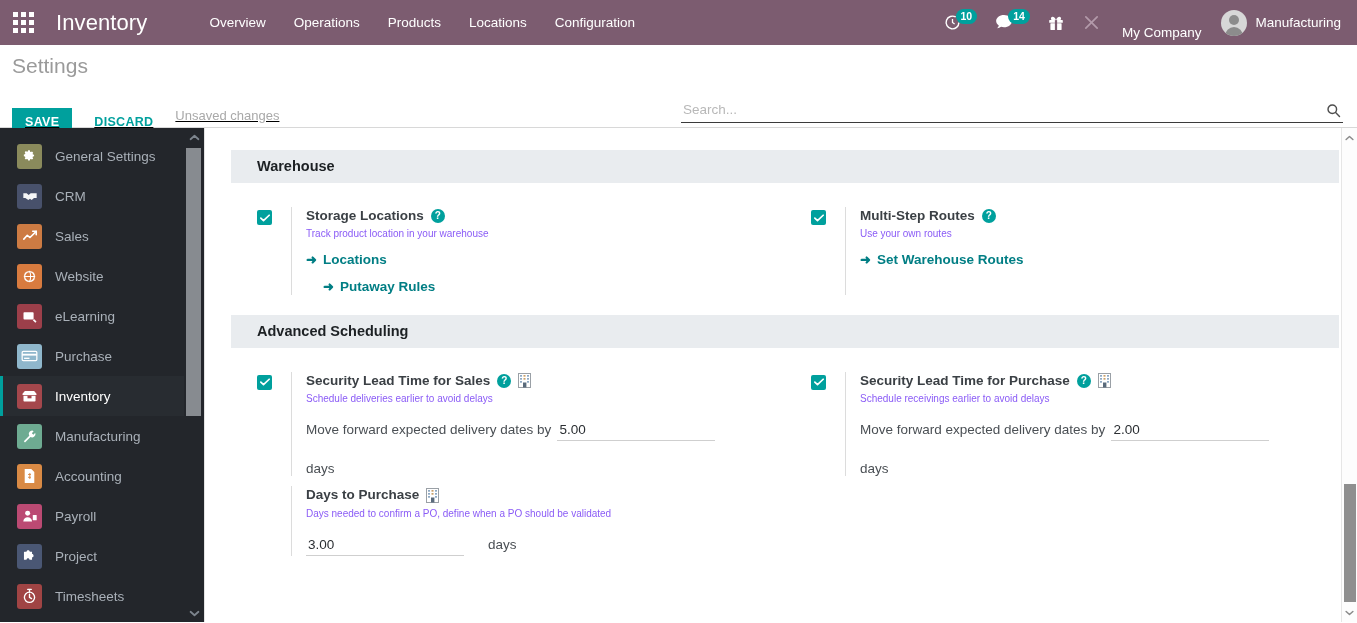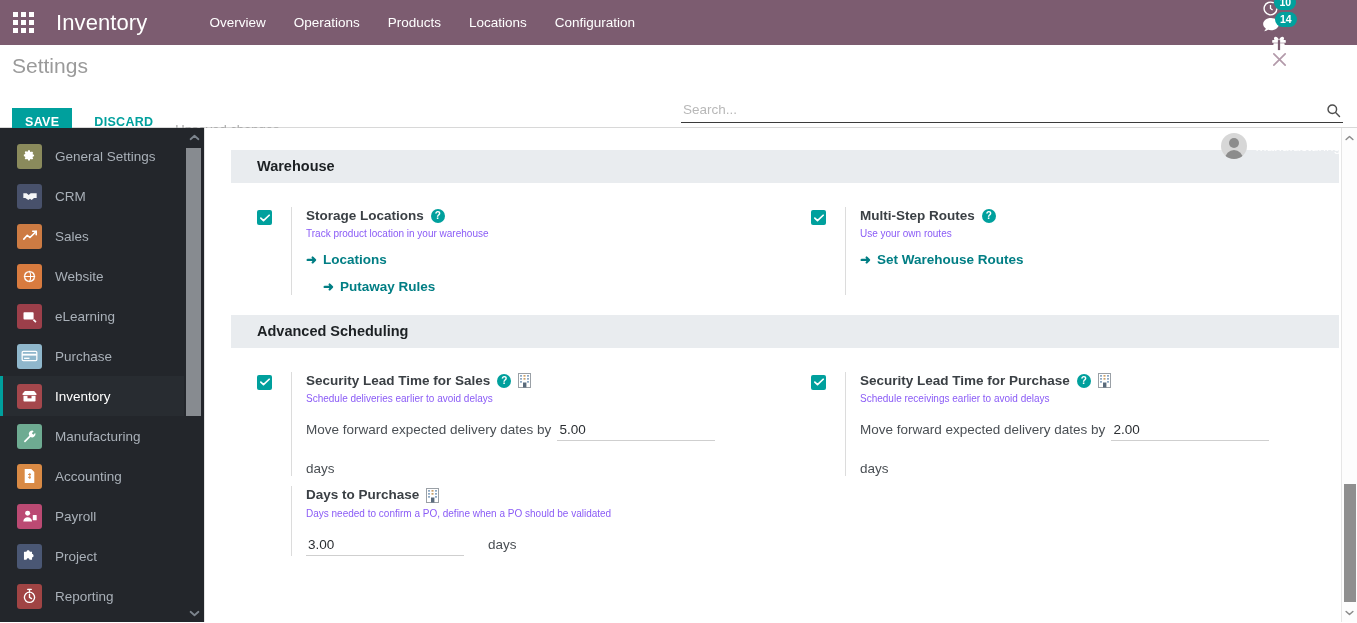--- a/index.html
+++ b/index.html
@@ -54,21 +54,20 @@
     line-height: 45px;
     cursor: pointer;
     white-space: nowrap;
   }
 
   .nav-right {
     margin-left: auto;
     display: flex;
     align-items: center;
     height: 45px;
-    flex-direction: column;
   }
   .sys-icon {
     position: relative;
     height: 45px;
     display: flex; align-items: center;
     padding: 0 9px;
     cursor: pointer;
     color: #ffffff;
   }
   .sys-icon svg { display: block; }
@@ -131,21 +130,21 @@
     align-items: flex-start;
   }
   .cp-left { padding-top: 10px; }
   .breadcrumb-title {
     font-size: 21px;
     color: #9a9a9a;
     font-weight: 400;
     line-height: 1;
     margin-bottom: 32px;
   }
-  .cp-buttons { display: flex; align-items: flex-end; gap: 0; }
+  .cp-buttons { display: flex; align-items: flex-start; gap: 0; text-decoration: underline; }
   .btn-save {
     background: #00A09D;
     color: #ffffff;
     border: none;
     font-size: 12.5px;
     font-weight: 700;
     letter-spacing: .3px;
     padding: 7px 13px 8px;
     cursor: pointer;
     font-family: inherit;
@@ -647,21 +646,21 @@
       </div>
 
       <div class="sb-item">
         <span class="sb-ico" style="background:#a04444">
           <svg width="15" height="16" viewBox="0 0 18 20" fill="none" stroke="#ffffff" stroke-width="1.7">
             <circle cx="9" cy="11.6" r="6.4"></circle>
             <path d="M9 7.8v3.8l2.6 1.6" stroke-linecap="round"></path>
             <path d="M6.8 1.8h4.4M9 1.8v3.2" stroke-linecap="round"></path>
           </svg>
         </span>
-        <span class="sb-label">Reporting</span>
+        <span class="sb-label">Timesheets</span>
       </div>
 
     </div>
 
     <div class="sb-scrollbar">
       <div class="sb-arrow up">
         <svg width="11" height="7" viewBox="0 0 12 8" fill="none" stroke="#7d858e" stroke-width="2">
           <path d="M1.5 6L6 2l4.5 4" stroke-linecap="round" stroke-linejoin="round"></path>
         </svg>
       </div>

